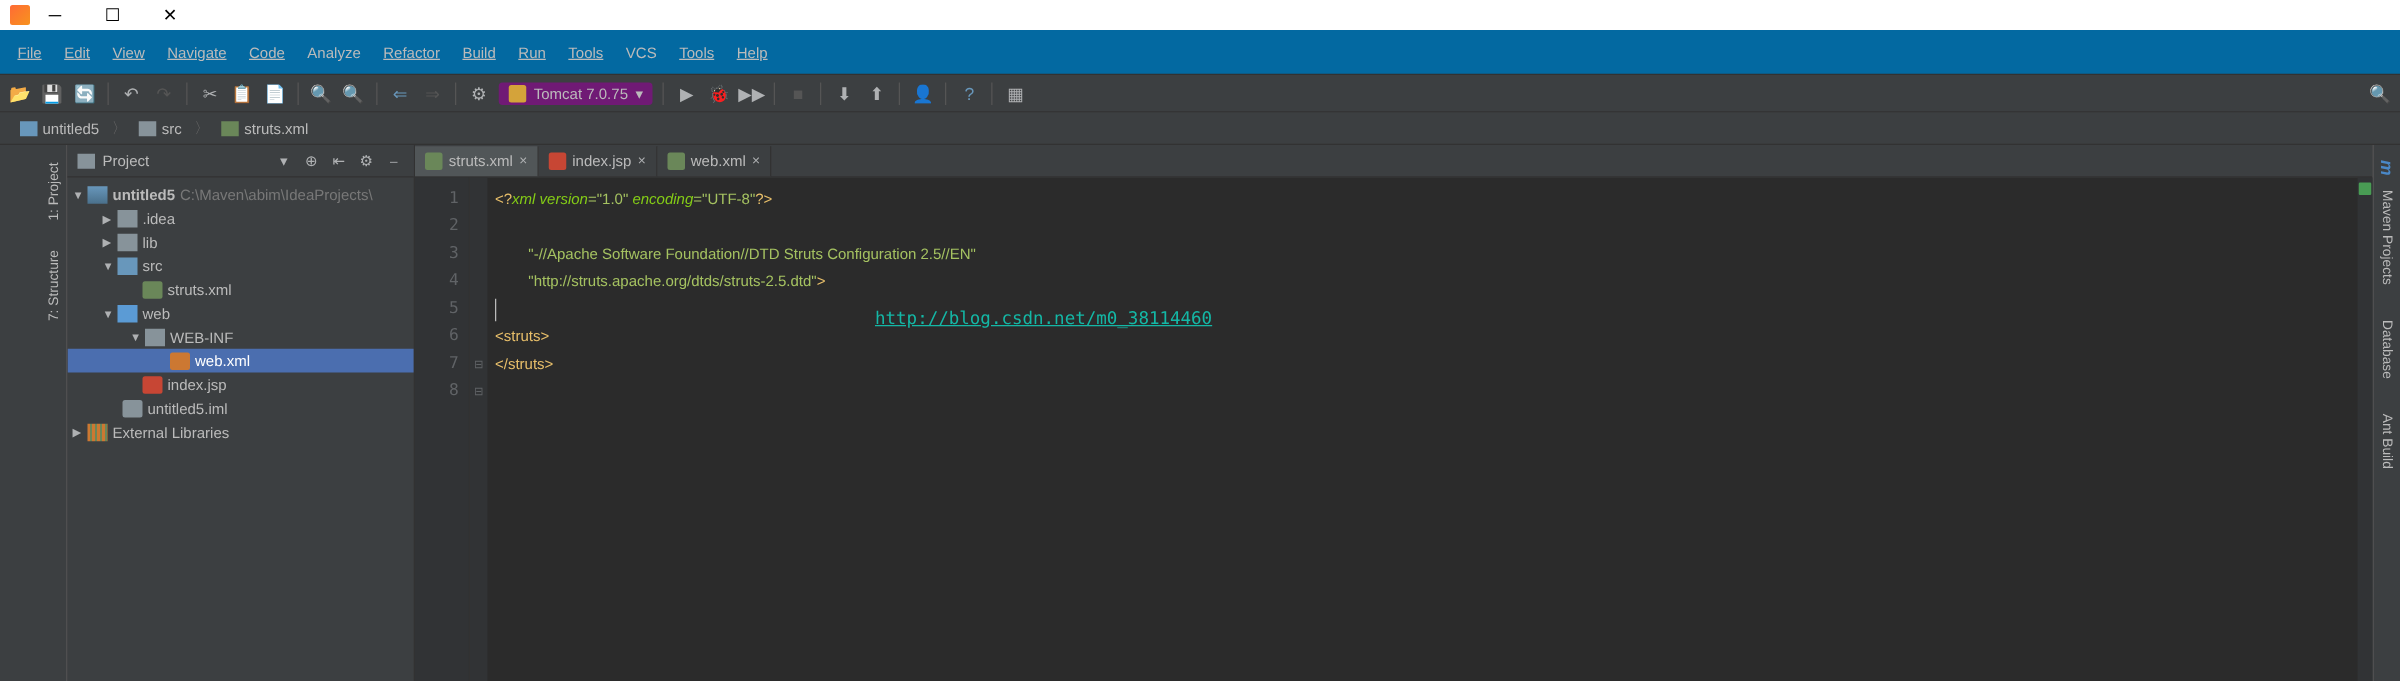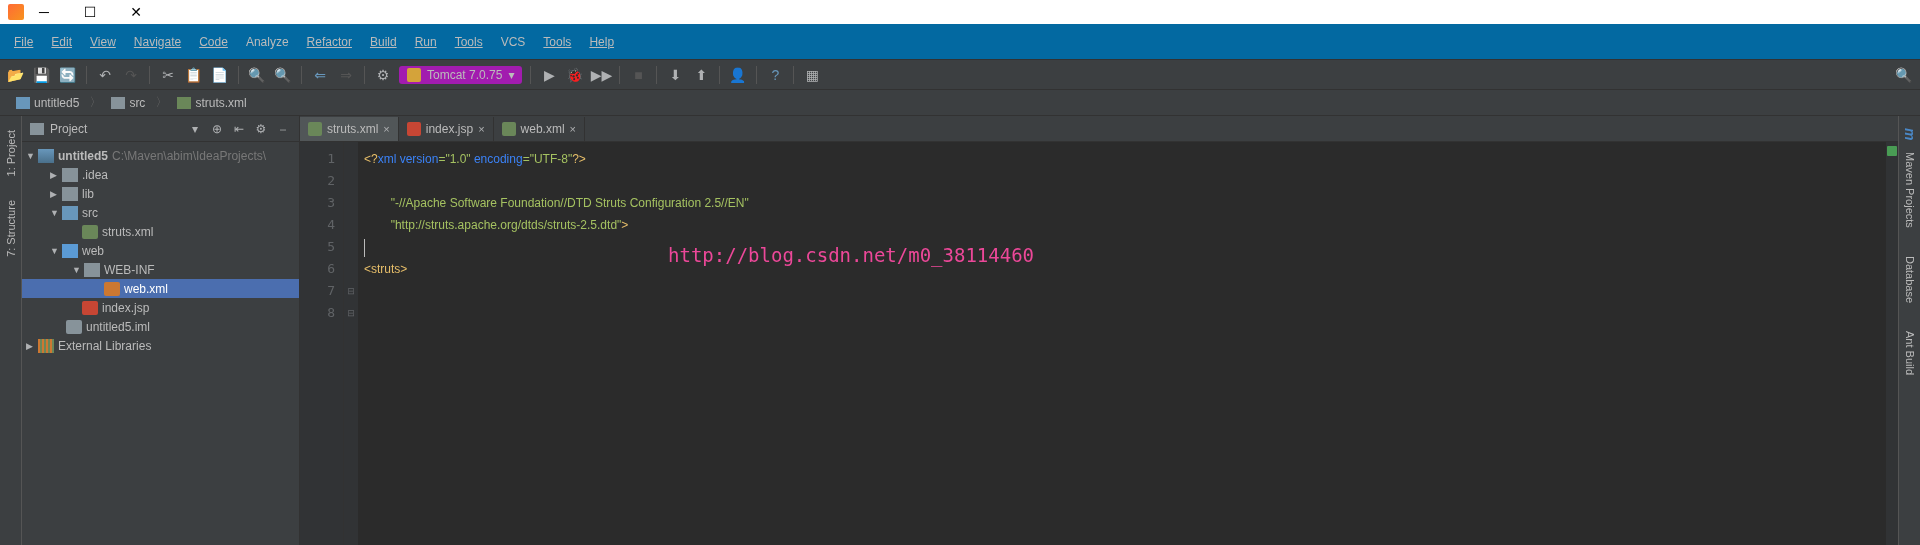--- a/index.html
+++ b/index.html
@@ -11,34 +11,34 @@
 .titlebar .win-controls { display: flex; gap: 18px; padding-right: 10px; }
 .titlebar .win-btn { width: 28px; text-align: center; font-size: 14px; cursor: pointer; }
 
 .menubar { background: #0369a1; height: 36px; display: flex; align-items: center; padding: 0 6px; gap: 2px; border-bottom: 1px solid #323232; }
 .menubar .menu-item { padding: 3px 8px; color: #bbbbbb; cursor: pointer; }
 .menubar .menu-item .ul { text-decoration: underline; }
 
 .toolbar { background: #3c3f41; height: 30px; display: flex; align-items: center; padding: 0 6px; gap: 6px; border-bottom: 1px solid #323232; }
 .toolbar .tb-icon { width: 20px; height: 20px; display: flex; align-items: center; justify-content: center; cursor: pointer; color: #afb1b3; font-size: 14px; }
 .toolbar .sep { width: 1px; height: 18px; background: #555; margin: 0 2px; }
-.toolbar .run-config { background: #a21caf; padding: 2px 8px; border-radius: 3px; display: flex; align-items: center; gap: 6px; color: #bbb; cursor: pointer; }
+.toolbar .run-config { background: #701a75; padding: 2px 8px; border-radius: 3px; display: flex; align-items: center; gap: 6px; color: #bbb; cursor: pointer; }
 .toolbar .tomcat-icon { width: 14px; height: 14px; background: #d4a33a; border-radius: 2px; }
 .toolbar .search-right { margin-left: auto; }
 .green { color: #499c54; }
 .purple { color: #9876aa; }
 
 .breadcrumb { background: #3c3f41; height: 26px; display: flex; align-items: center; padding: 0 10px; gap: 4px; border-bottom: 1px solid #323232; }
 .breadcrumb .bc { display: flex; align-items: center; gap: 4px; padding: 2px 6px; color: #bbb; cursor: pointer; }
 .breadcrumb .bc-icon { width: 14px; height: 12px; background: #87939a; }
 .breadcrumb .bc-icon.folder { background: #87939a; }
 .breadcrumb .bc-icon.xml { background: #6a8759; }
 .breadcrumb .sep { color: #666; }
 
-.main { flex: 1; display: flex; overflow: hidden; }
+.main { flex: 1; display: flex; overflow: hidden; padding-left: 32px; }
 
 .left-rail { width: 22px; background: #3c3f41; border-right: 1px solid #555; display: flex; flex-direction: column; align-items: center; padding-top: 8px; gap: 12px; }
 .left-rail .rail-item { writing-mode: vertical-rl; transform: rotate(180deg); font-size: 11px; color: #bbb; cursor: pointer; padding: 6px 2px; }
 
 .right-rail { width: 22px; background: #3c3f41; border-left: 1px solid #555; display: flex; flex-direction: column; align-items: center; padding-top: 8px; gap: 4px; }
 .right-rail .rail-item { writing-mode: vertical-rl; font-size: 11px; color: #bbb; cursor: pointer; padding: 4px 2px; }
 
 .project-panel { width: 278px; background: #3c3f41; border-right: 1px solid #323232; display: flex; flex-direction: column; }
 .panel-header { height: 26px; background: #3c3f41; border-bottom: 1px solid #323232; display: flex; align-items: center; padding: 0 8px; gap: 6px; }
 .panel-header .panel-icon { width: 14px; height: 12px; background: #87939a; }
@@ -75,25 +75,25 @@
 
 .editor { flex: 1; display: flex; position: relative; }
 .gutter { width: 44px; background: #313335; border-right: 1px solid #323232; padding-top: 6px; text-align: right; }
 .gutter .ln { height: 22px; line-height: 22px; color: #606366; padding-right: 8px; font-family: "Consolas", monospace; font-size: 13px; }
 .fold-col { width: 14px; background: #313335; padding-top: 6px; }
 .fold-col .fm { height: 22px; display: flex; align-items: center; justify-content: center; color: #606366; font-size: 9px; }
 .code { flex: 1; padding: 6px 0 0 6px; font-family: "Consolas", monospace; font-size: 14px; line-height: 22px; position: relative; }
 .code .line { height: 22px; white-space: pre; }
 .tok-punct { color: #e8bf6a; }
 .tok-tag { color: #e8bf6a; }
-.tok-key { color: #3b82f6; }
+.tok-key { color: #84cc16; font-style: italic; }
 .tok-str { color: #a5c261; }
 .tok-kw { color: #cc7832; }
 .caret { display: inline-block; width: 1px; height: 18px; background: #bbb; vertical-align: middle; }
-.watermark { position: absolute; left: 310px; top: 102px; color: #ec4899; font-family: monospace; font-size: 19px; pointer-events: none; }
+.watermark { position: absolute; left: 310px; top: 102px; color: #14b8a6; font-family: monospace; font-size: 14px; pointer-events: none; text-decoration: underline; }
 .editor-right-strip { width: 12px; background: #313335; }
 .editor-right-strip .ok { width: 10px; height: 10px; background: #499c54; margin: 4px auto; border-radius: 1px; }
 </style>
 </head>
 <body>
 
 <div class="titlebar">
   <div class="app-icon"></div>
   <div class="win-controls">
     <div class="win-btn">─</div>
@@ -290,20 +290,21 @@
         <div class="fm">⊟</div>
         <div class="fm">⊟</div>
       </div>
       <div class="code">
         <div class="line"><span class="tok-punct">&lt;?</span><span class="tok-key">xml version</span><span class="tok-str">=</span><span class="tok-str">"1.0"</span><span class="tok-key"> encoding</span><span class="tok-str">=</span><span class="tok-str">"UTF-8"</span><span class="tok-punct">?&gt;</span></div>
         <div class="line"></div>
         <div class="line"><span class="tok-str">        "-//Apache Software Foundation//DTD Struts Configuration 2.5//EN"</span></div>
         <div class="line"><span class="tok-str">        "http://struts.apache.org/dtds/struts-2.5.dtd"</span><span class="tok-punct">&gt;</span></div>
         <div class="line"><span class="caret"></span></div>
         <div class="line"><span class="tok-punct">&lt;</span><span class="tok-tag">struts</span><span class="tok-punct">&gt;</span></div>
+        <div class="line"><span class="tok-punct">&lt;/</span><span class="tok-tag">struts</span><span class="tok-punct">&gt;</span></div>
         <div class="watermark">http://blog.csdn.net/m0_38114460</div>
       </div>
       <div class="editor-right-strip">
         <div class="ok"></div>
       </div>
     </div>
   </div>
 
   <div class="right-rail">
     <div class="rail-item" style="color:#4a88c7;font-style:italic;font-weight:bold"><span style="font-size:14px">m</span></div>

